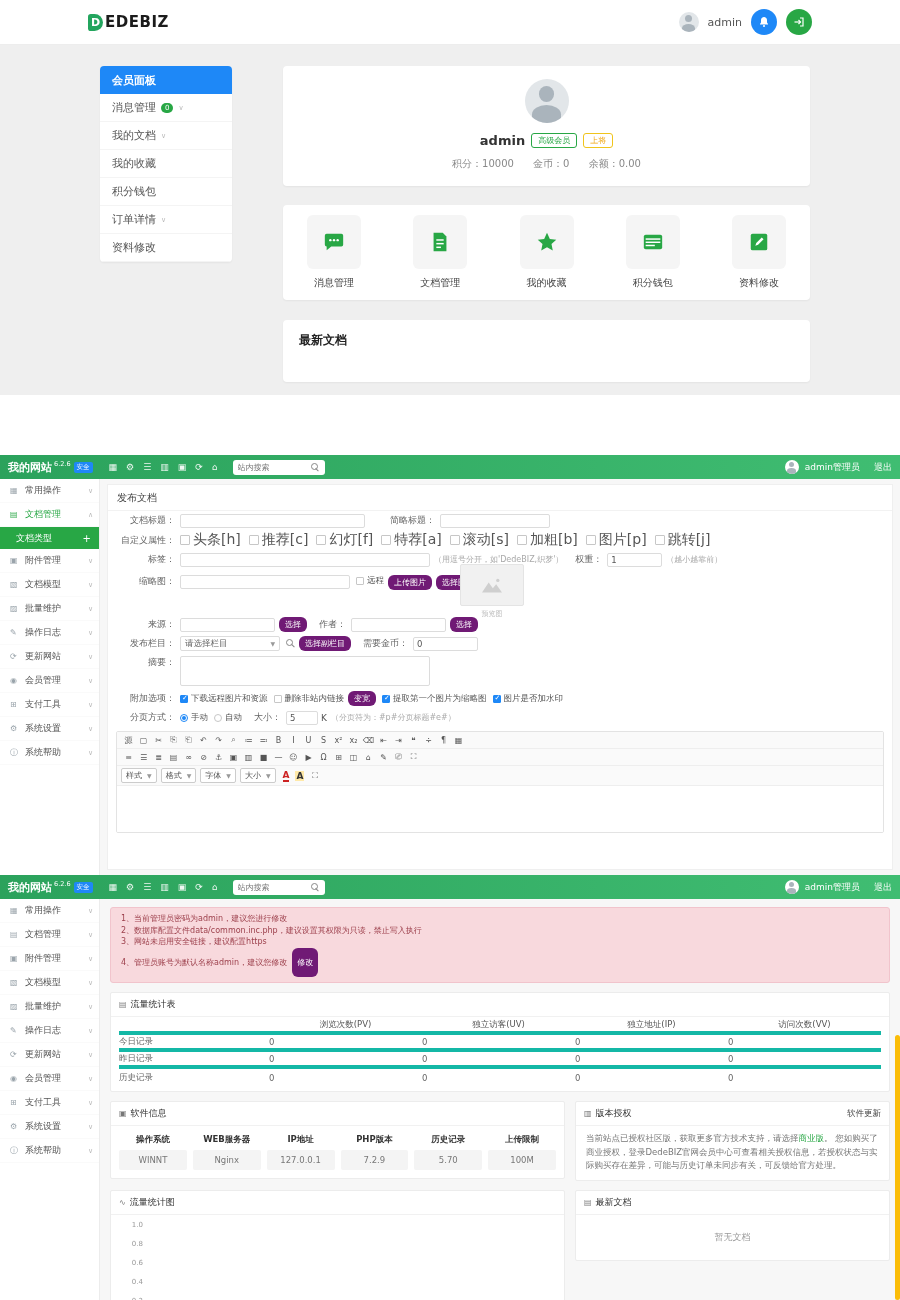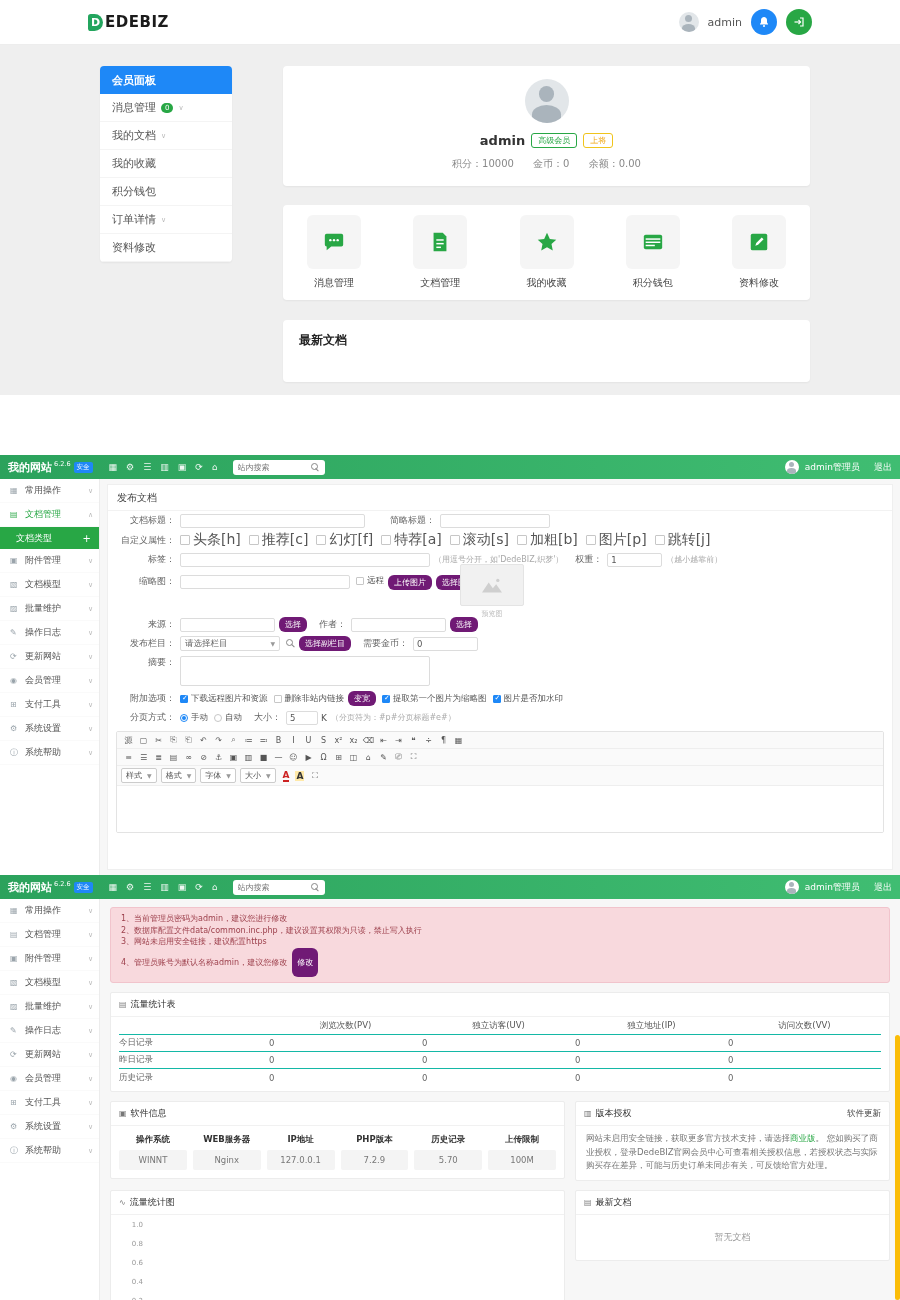--- a/index.html
+++ b/index.html
@@ -121,21 +121,21 @@
   
   #home{top:875px;height:425px;}
   .home-main{padding:8px 10px;}
   .alert{background:#f8d9dd;border:1px solid #f1c4cc;border-radius:3px;padding:5px 10px;font-size:8px;color:#9c3f4b;line-height:1.45;}
   .al-line .btn-g{padding:9px 5px;margin-left:5px;}
   .card2{background:#fff;border:1px solid #ececec;border-radius:2px;margin-top:9px;}
   .c2-head{display:flex;align-items:center;padding:5px 8px;font-size:9px;color:#333;border-bottom:1px solid #f1f1f1;}
   .c2-icon{font-size:8px;color:#777;margin-right:4px;}
   .c2-link{margin-left:auto;font-size:8.5px;color:#444;cursor:pointer;}
   .tt-grid{padding:1px 8px 5px;font-size:8.5px;color:#666;}
-  .tt-row{display:grid;grid-template-columns:150px 1fr 1fr 1fr 1fr;height:17px;align-items:center;border-bottom:1px solid #14b8a6;}
+  .tt-row{display:grid;grid-template-columns:150px 1fr 1fr 1fr 1fr;height:17px;align-items:center;border-bottom:4px solid #14b8a6;}
   .tt-row:last-child{border-bottom:none;}
   .tt-h{text-align:center;color:#555;}
   .two-col{display:flex;gap:10px;align-items:flex-start;}
   .w455{width:455px;flex-shrink:0;}
   .flex1{flex:1;}
   .sw-grid{display:grid;grid-template-columns:repeat(6,1fr);gap:6px;padding:8px;}
   .sw-label{font-size:8.5px;color:#333;font-weight:bold;text-align:center;}
   .sw-val{margin-top:4px;background:#f4f4f4;text-align:center;font-size:8.5px;color:#777;padding:5px 2px;border-radius:2px;}
   .lic-body{padding:6px 10px 8px;font-size:8.5px;color:#777;line-height:1.55;}
   .lic-link{color:#28a745;cursor:pointer;}
@@ -722,21 +722,21 @@
             </div>
           </div>
 
           <div class="card2 flex1">
             <div class="c2-head">
               <span class="c2-icon">▥</span>
               <span>版本授权</span>
               <span class="c2-link">软件更新</span>
             </div>
             <div class="lic-body">
-              <span>网站未启用安全链接，获取更多官方技术支持，请选择</span><span class="lic-link">商业版</span><span>。</span>
+              <span>当前站点已授权社区版，获取更多官方技术支持，请选择</span><span class="lic-link">商业版</span><span>。</span>
               <span>您如购买了商业授权，登录DedeBIZ官网会员中心可查看相关授权信息，若授权状态与实际购买存在差异，可能与历史订单未同步有关，可反馈给官方处理。</span>
             </div>
           </div>
         </div>
 
         <div class="two-col">
           <div class="card2 w455">
             <div class="c2-head">
               <span class="c2-icon">∿</span>
               <span>流量统计图</span>

